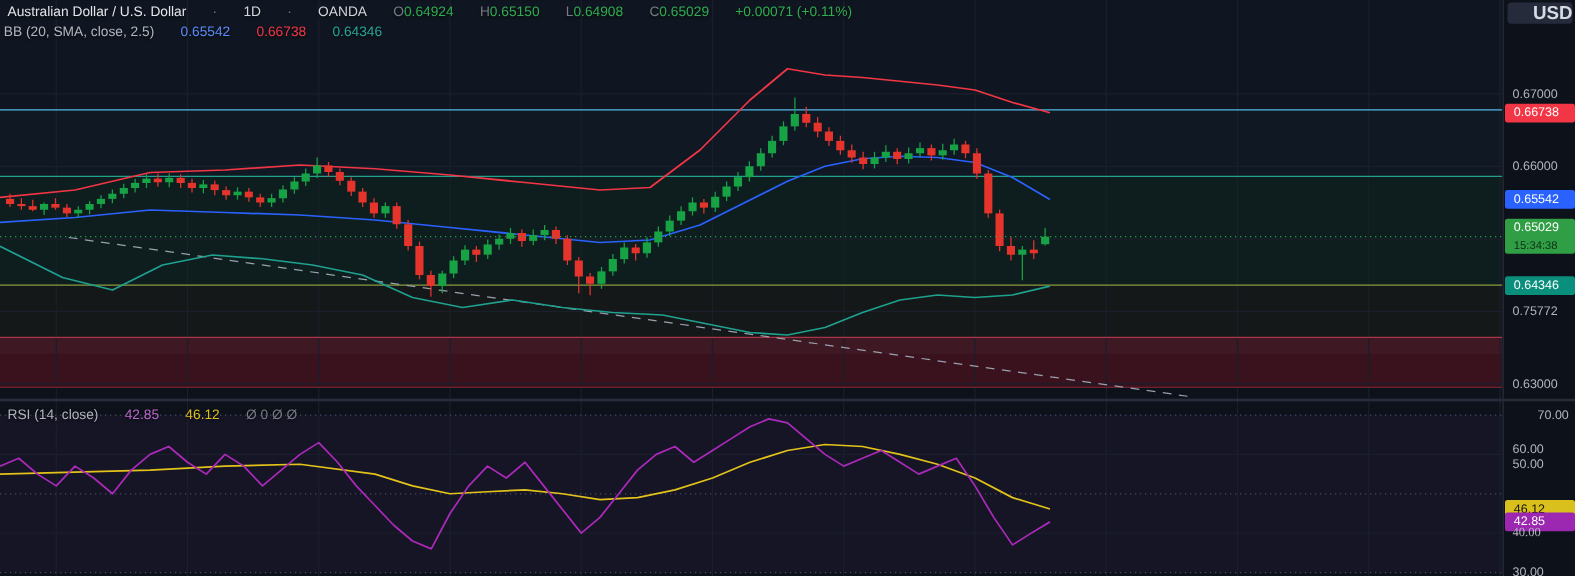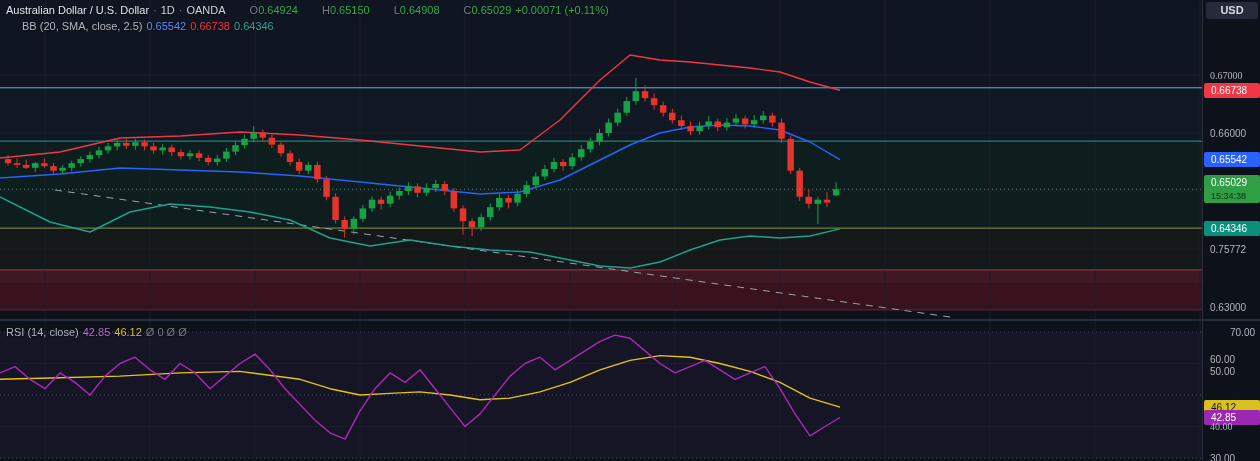--- a/index.html
+++ b/index.html
@@ -1,39 +1,39 @@
 <!DOCTYPE html>
 <html><head>
 <meta charset="utf-8">
 <style>
   *{margin:0;padding:0;box-sizing:border-box}
   html,body{background:#05060a}
   body{font-family:"Liberation Sans",sans-serif}
   .app{position:relative;width:1260px;height:461px;background:#0d1119;overflow:hidden}
   .chart-region{position:absolute;left:0;top:0;width:1202px;height:461px}
   #chart-svg{position:absolute;left:0;top:0;display:block}
-  .legend{position:absolute;display:flex;gap:4px;align-items:baseline;font-size:11px;z-index:5;white-space:nowrap;text-shadow:0 1px 2px rgba(0,0,0,.6)}
+  .legend{position:absolute;display:flex;gap:21px;align-items:baseline;font-size:11px;z-index:5;white-space:nowrap;text-shadow:0 1px 2px rgba(0,0,0,.6)}
   .main-legend{left:6px;top:4px}
-  .bb-legend{left:22px;top:20px}
+  .bb-legend{left:3px;top:20px}
   .rsi-legend{left:6px;top:326px}
   .t-title{color:#e2e5ec}
   .t-dim{color:#d1d4dc}
   .t-sep{color:#787b86}
   .t-label{color:#b2b5be}
-  .pair{margin-left:20px}
+  .pair{margin-left:0}
   .lbl{color:#787b86}
   .v-green{color:#2fae4e}
   .v-blue{color:#5a8cf8}
   .v-red{color:#f23645}
   .v-teal{color:#26a69a}
   .v-purple{color:#ba68c8}
   .v-yellow{color:#d9c01c}
   .pane-separator{position:absolute;left:0;top:319px;width:1260px;height:2px;background:#262c3a;z-index:3}
   .price-scale{position:absolute;left:1202px;top:0;width:58px;height:461px;background:#0d1119;border-left:1px solid #2a2e39;z-index:2}
-  .currency-button{position:absolute;top:2px;left:3px;width:52px;height:17px;background:#252b3b;color:#d6dae3;font-size:11px;font-weight:bold;text-align:center;line-height:17px;border-radius:3px;cursor:pointer}
+  .currency-button{position:absolute;top:2px;left:3px;width:52px;height:17px;background:#252b3b;color:#d6dae3;font-size:15px;font-weight:bold;text-align:right;line-height:17px;border-radius:3px;cursor:pointer}
   .axis-label{position:absolute;left:0;width:100%;padding-left:7px;font-size:10px;color:#b2b5be;line-height:15px;height:15px}
   .axis-badge{left:1px;width:56px;border-radius:2px;color:#fff;font-weight:400}
   .axis-badge .axis-text{line-height:15px}
   .axis-badge.two-line{height:28px}
   .axis-badge .countdown{font-size:9px;line-height:12px;color:rgba(8,28,14,0.85)}
 </style>
 </head>
 <body>
 
 <div class="app">
@@ -308,21 +308,21 @@
       <span class="v-purple">42.85</span>
       <span class="v-yellow">46.12</span>
       <span class="t-sep">Ø 0 Ø Ø</span>
     </div>
   </div>
 
   <div class="pane-separator"></div>
 
   <div class="price-scale" id="price-scale">
     <div class="currency-button">USD</div>
-  <div class="axis-label" style="top: 68px; font-family: Liberation Serif, serif;">
+  <div class="axis-label" style="top: 68px;">
         <div class="axis-text">0.67000</div>
       </div>
       <div class="axis-label axis-badge" style="top: 83px; background: rgb(242, 54, 69); color: rgb(255, 255, 255);">
         <div class="axis-text">0.66738</div>
       </div>
       <div class="axis-label" style="top: 126px;">
         <div class="axis-text">0.66000</div>
       </div>
       <div class="axis-label axis-badge" style="top: 152px; background: rgb(41, 98, 255); color: rgb(255, 255, 255);">
         <div class="axis-text">0.65542</div>

